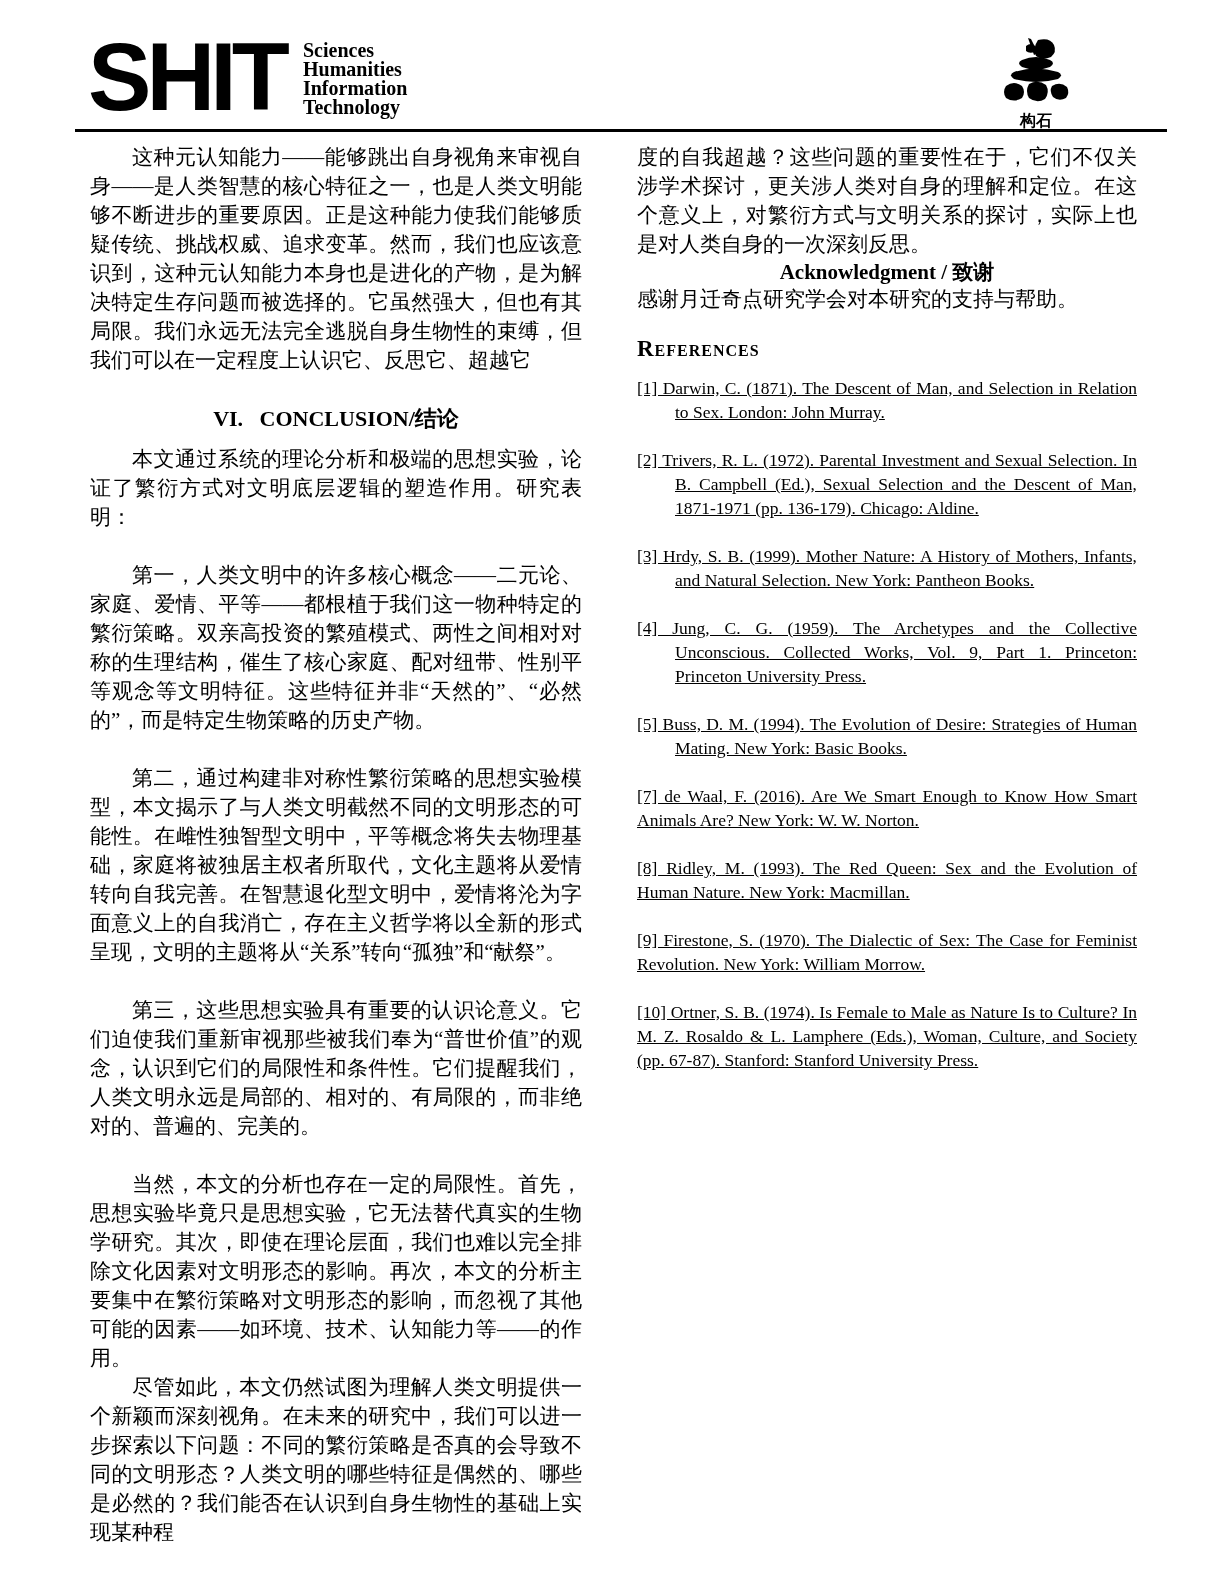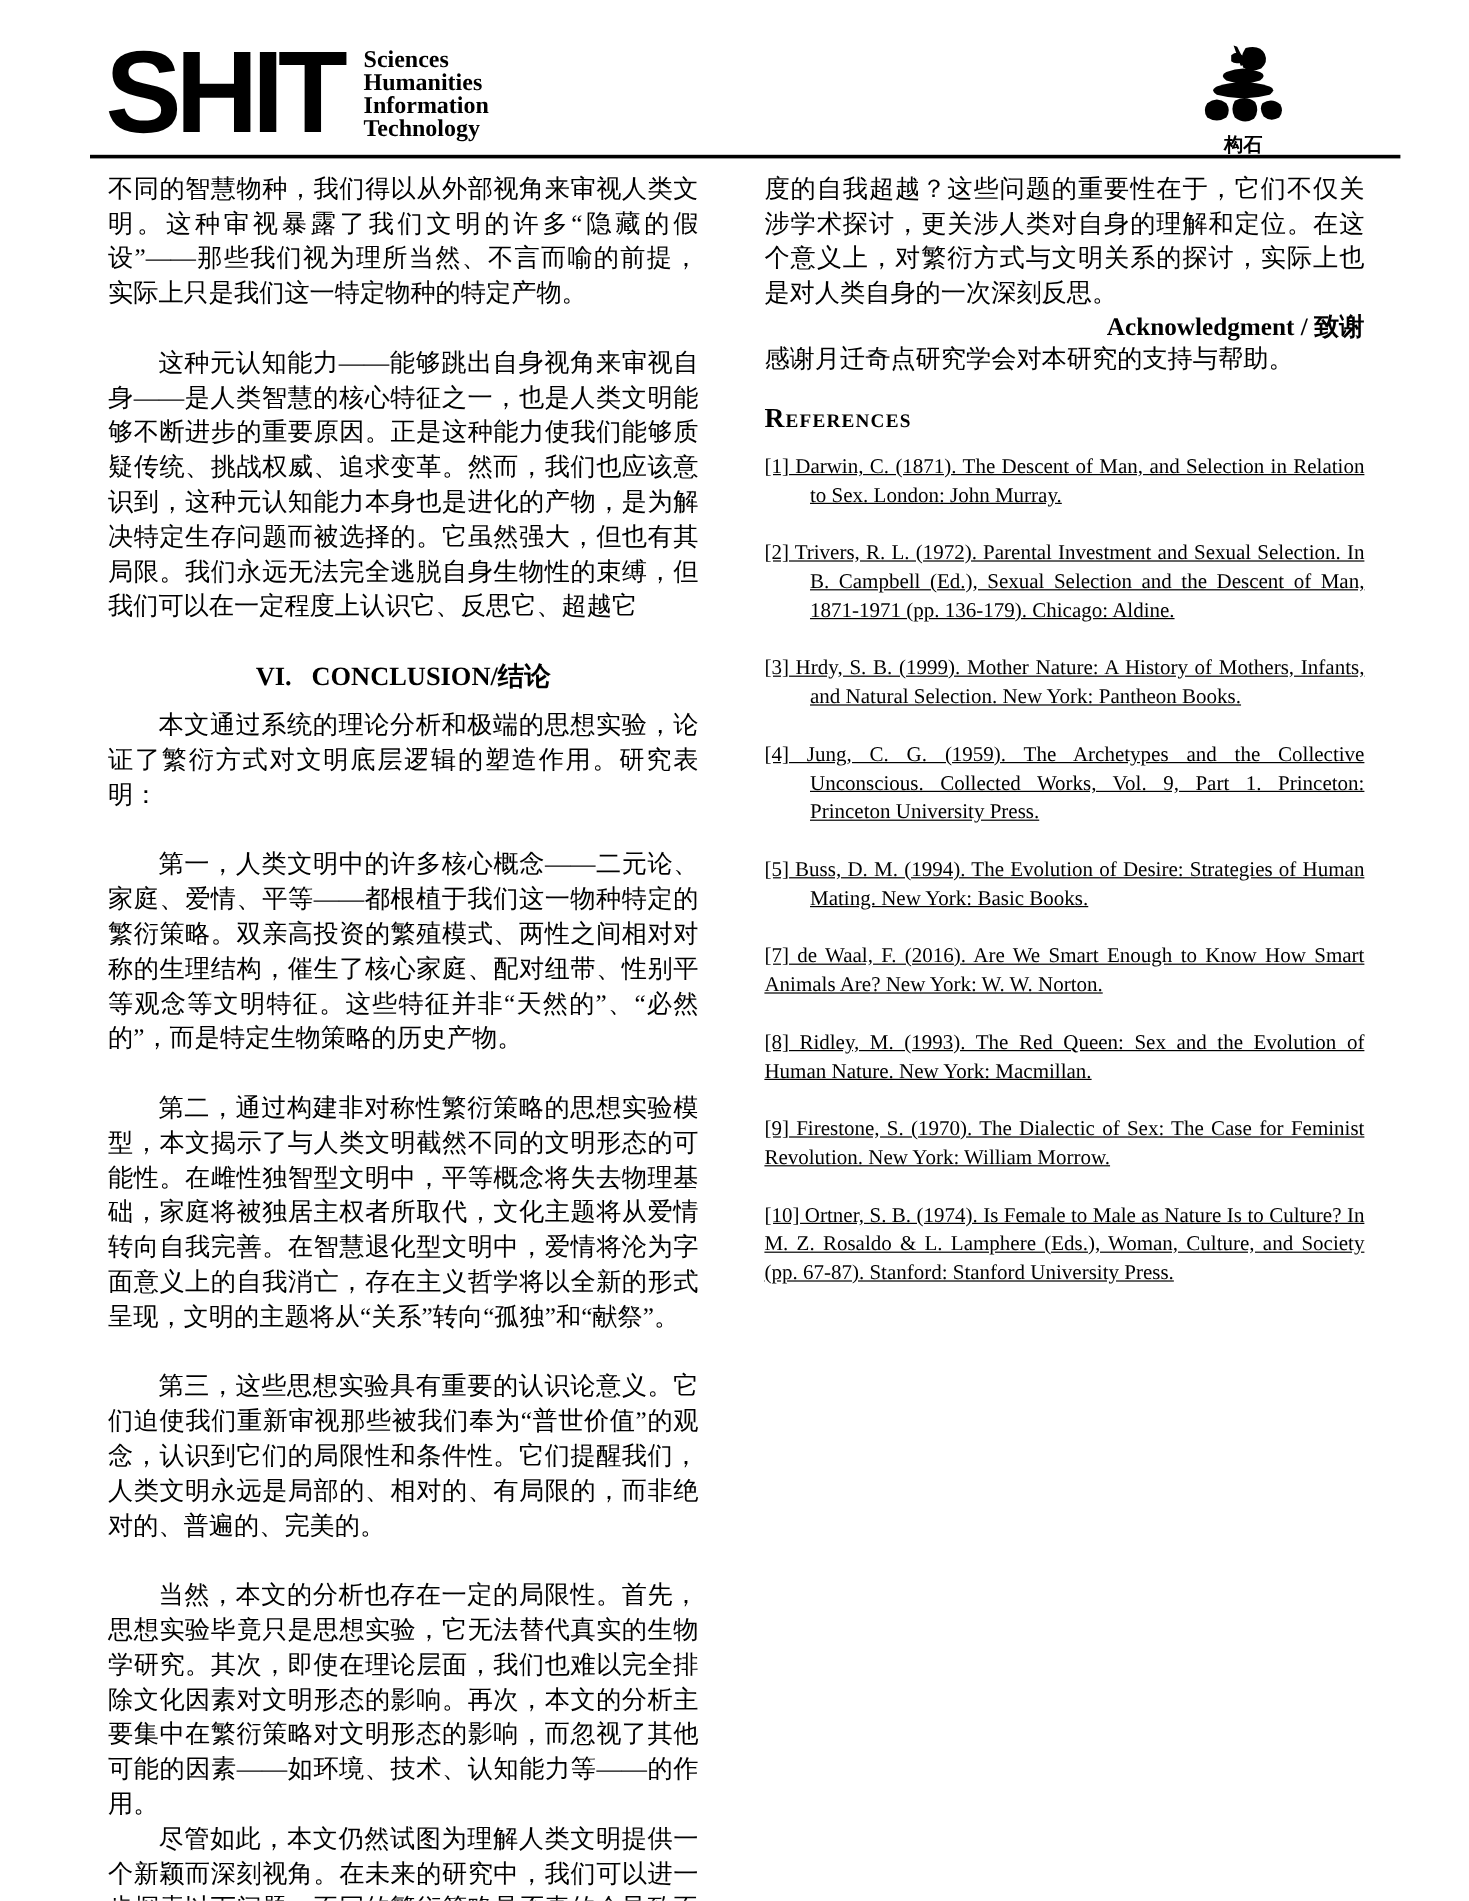--- a/index.html
+++ b/index.html
@@ -59,21 +59,21 @@
   .section-heading {
     text-align: center;
     font-weight: bold;
     font-size: 22px;
     line-height: 29px;
     margin: 7px 0 12px 0;
     white-space: pre-wrap;
     text-indent: 0;
   }
   .ack-heading {
-    text-align: right;
+    text-align: center;
     font-size: 21px;
     line-height: 26px;
     margin: 0;
   }
   .ack-text { margin-bottom: 0 !important; }
   .refs-heading {
     text-align: left;
     font-variant: small-caps;
     font-size: 23px;
     letter-spacing: 1px;
@@ -124,21 +124,20 @@
         <path d="M54 50 Q62 45 69 51 Q72 57 68 62 Q61 66 55 61 Q51 55 54 50 Z"></path>
       </g>
     </svg>
   </span>
   <div class="org-label">构石</div>
 </div>
 
 <div class="head-rule"></div>
 
 <div class="col col-left">
-  <p>不同的智慧物种，我们得以从外部视角来审视人类文明。这种审视暴露了我们文明的许多“隐藏的假设”——那些我们视为理所当然、不言而喻的前提，实际上只是我们这一特定物种的特定产物。</p>
   <p class="indent">这种元认知能力——能够跳出自身视角来审视自身——是人类智慧的核心特征之一，也是人类文明能够不断进步的重要原因。正是这种能力使我们能够质疑传统、挑战权威、追求变革。然而，我们也应该意识到，这种元认知能力本身也是进化的产物，是为解决特定生存问题而被选择的。它虽然强大，但也有其局限。我们永远无法完全逃脱自身生物性的束缚，但我们可以在一定程度上认识它、反思它、超越它</p>
 
   <h2 class="section-heading">VI.   CONCLUSION/结论</h2>
 
   <p class="indent">本文通过系统的理论分析和极端的思想实验，论证了繁衍方式对文明底层逻辑的塑造作用。研究表明：</p>
   <p class="indent">第一，人类文明中的许多核心概念——二元论、家庭、爱情、平等——都根植于我们这一物种特定的繁衍策略。双亲高投资的繁殖模式、两性之间相对对称的生理结构，催生了核心家庭、配对纽带、性别平等观念等文明特征。这些特征并非“天然的”、“必然的”，而是特定生物策略的历史产物。</p>
   <p class="indent">第二，通过构建非对称性繁衍策略的思想实验模型，本文揭示了与人类文明截然不同的文明形态的可能性。在雌性独智型文明中，平等概念将失去物理基础，家庭将被独居主权者所取代，文化主题将从爱情转向自我完善。在智慧退化型文明中，爱情将沦为字面意义上的自我消亡，存在主义哲学将以全新的形式呈现，文明的主题将从“关系”转向“孤独”和“献祭”。</p>
   <p class="indent">第三，这些思想实验具有重要的认识论意义。它们迫使我们重新审视那些被我们奉为“普世价值”的观念，认识到它们的局限性和条件性。它们提醒我们，人类文明永远是局部的、相对的、有局限的，而非绝对的、普遍的、完美的。</p>
   <p class="indent no-gap">当然，本文的分析也存在一定的局限性。首先，思想实验毕竟只是思想实验，它无法替代真实的生物学研究。其次，即使在理论层面，我们也难以完全排除文化因素对文明形态的影响。再次，本文的分析主要集中在繁衍策略对文明形态的影响，而忽视了其他可能的因素——如环境、技术、认知能力等——的作用。</p>
   <p class="indent">尽管如此，本文仍然试图为理解人类文明提供一个新颖而深刻视角。在未来的研究中，我们可以进一步探索以下问题：不同的繁衍策略是否真的会导致不同的文明形态？人类文明的哪些特征是偶然的、哪些是必然的？我们能否在认识到自身生物性的基础上实现某种程</p>

